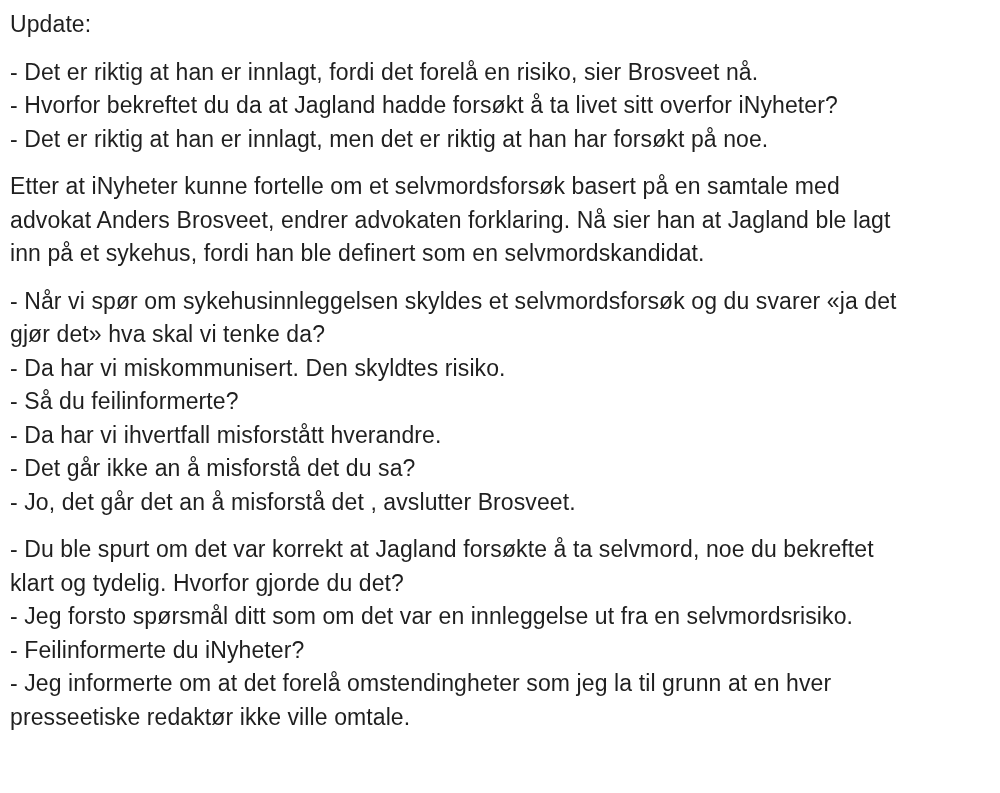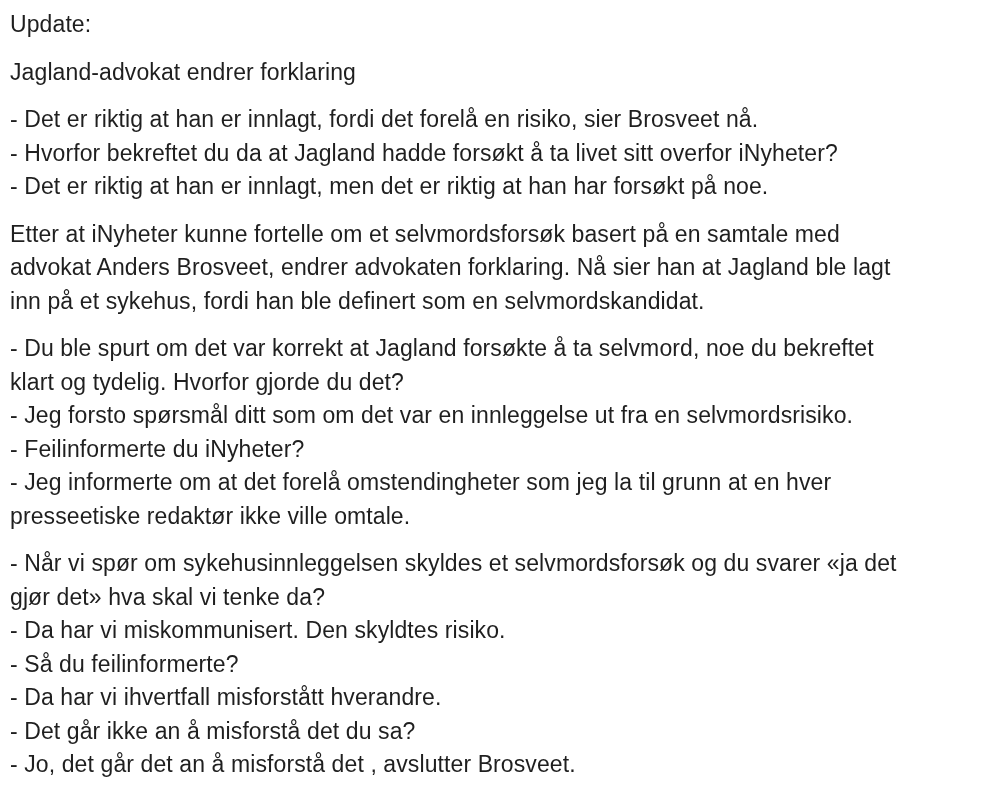--- a/index.html
+++ b/index.html
@@ -30,19 +30,18 @@
   .article-body p:last-child {
     margin-bottom: 0;
   }
 </style>
 </head>
 <body>
 
 <main>
   <div class="article-body" id="article-body" style="color: rgb(31, 31, 31);">
       <p>Update:</p>
-      <p>Jagland-advokat endrer forklaring</p>
       <p>- Det er riktig at han er innlagt, fordi det forelå en risiko, sier Brosveet nå.<br>- Hvorfor bekreftet du da at Jagland hadde forsøkt å ta livet sitt overfor iNyheter?<br>- Det er riktig at han er innlagt, men det er riktig at han har forsøkt på noe.</p>
       <p>Etter at iNyheter kunne fortelle om et selvmordsforsøk basert på en samtale med<br>advokat Anders Brosveet, endrer advokaten forklaring. Nå sier han at Jagland ble lagt<br>inn på et sykehus, fordi han ble definert som en selvmordskandidat.</p>
+      <p>- Når vi spør om sykehusinnleggelsen skyldes et selvmordsforsøk og du svarer «ja det<br>gjør det» hva skal vi tenke da?<br>- Da har vi miskommunisert. Den skyldtes risiko.<br>- Så du feilinformerte?<br>- Da har vi ihvertfall misforstått hverandre.<br>- Det går ikke an å misforstå det du sa?<br>- Jo, det går det an å misforstå det , avslutter Brosveet.</p>
       <p>- Du ble spurt om det var korrekt at Jagland forsøkte å ta selvmord, noe du bekreftet<br>klart og tydelig. Hvorfor gjorde du det?<br>- Jeg forsto spørsmål ditt som om det var en innleggelse ut fra en selvmordsrisiko.<br>- Feilinformerte du iNyheter?<br>- Jeg informerte om at det forelå omstendingheter som jeg la til grunn at en hver<br>presseetiske redaktør ikke ville omtale.</p>
-      <p>- Når vi spør om sykehusinnleggelsen skyldes et selvmordsforsøk og du svarer «ja det<br>gjør det» hva skal vi tenke da?<br>- Da har vi miskommunisert. Den skyldtes risiko.<br>- Så du feilinformerte?<br>- Da har vi ihvertfall misforstått hverandre.<br>- Det går ikke an å misforstå det du sa?<br>- Jo, det går det an å misforstå det , avslutter Brosveet.</p>
     </div>
 </main>
 
 </body></html>

